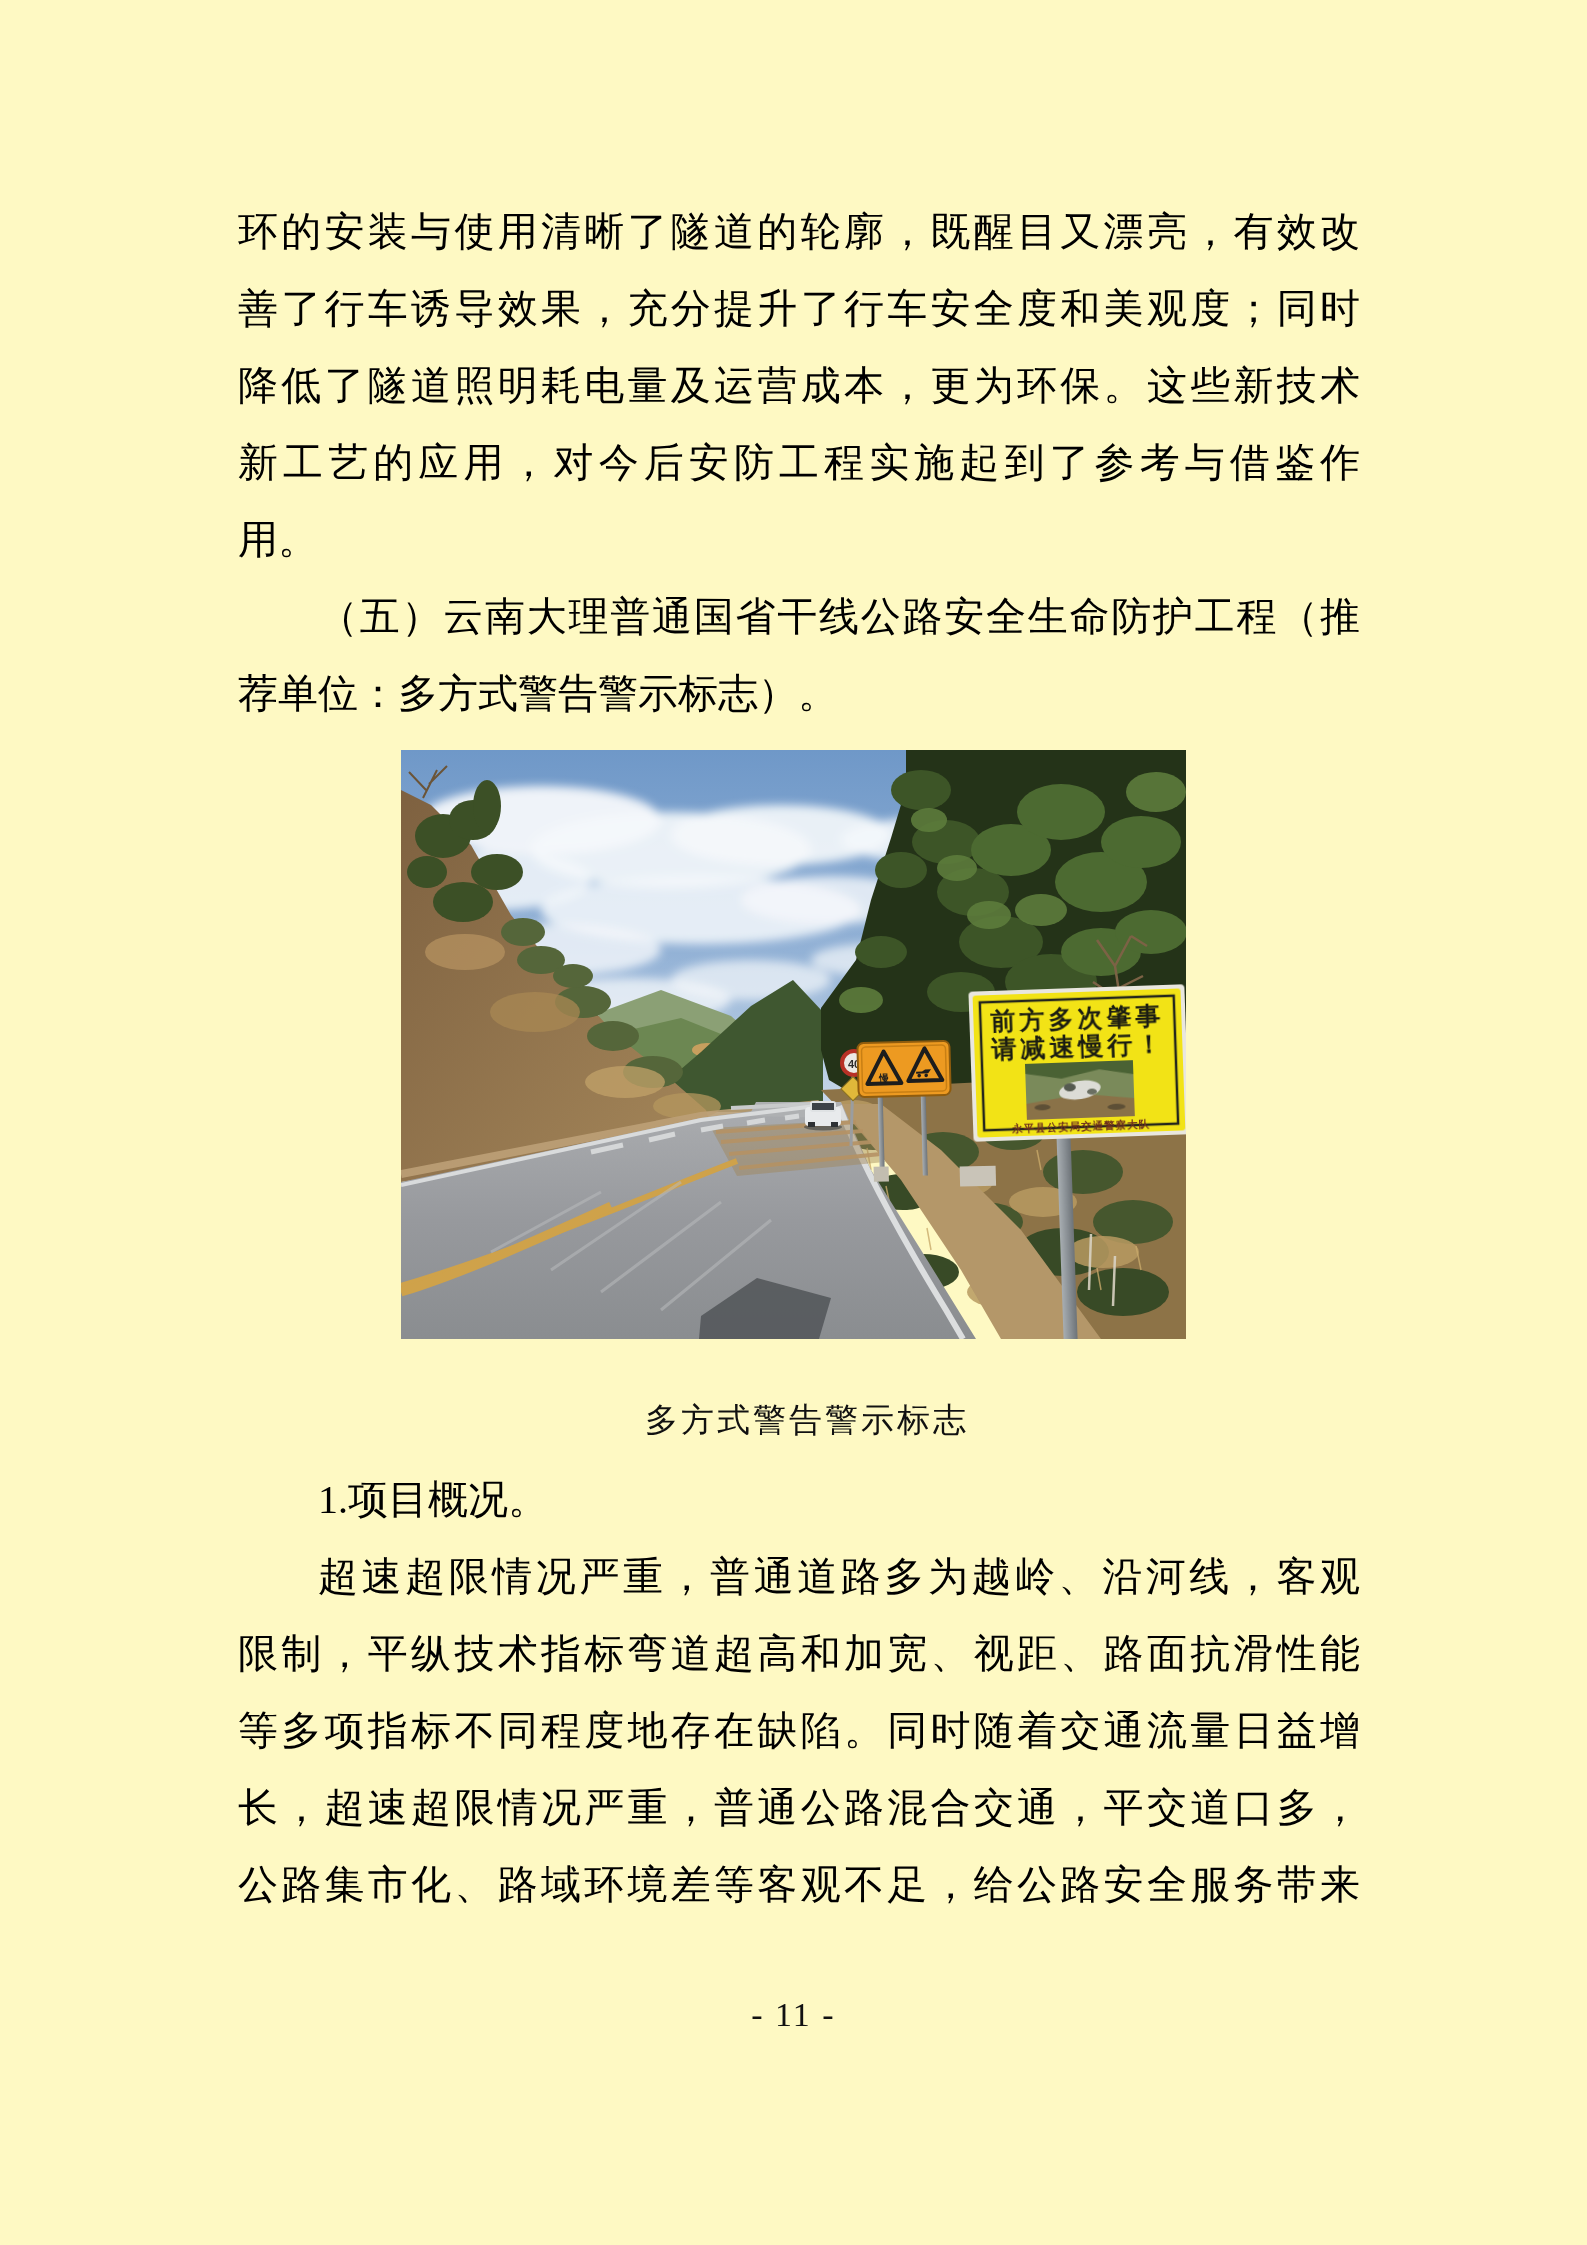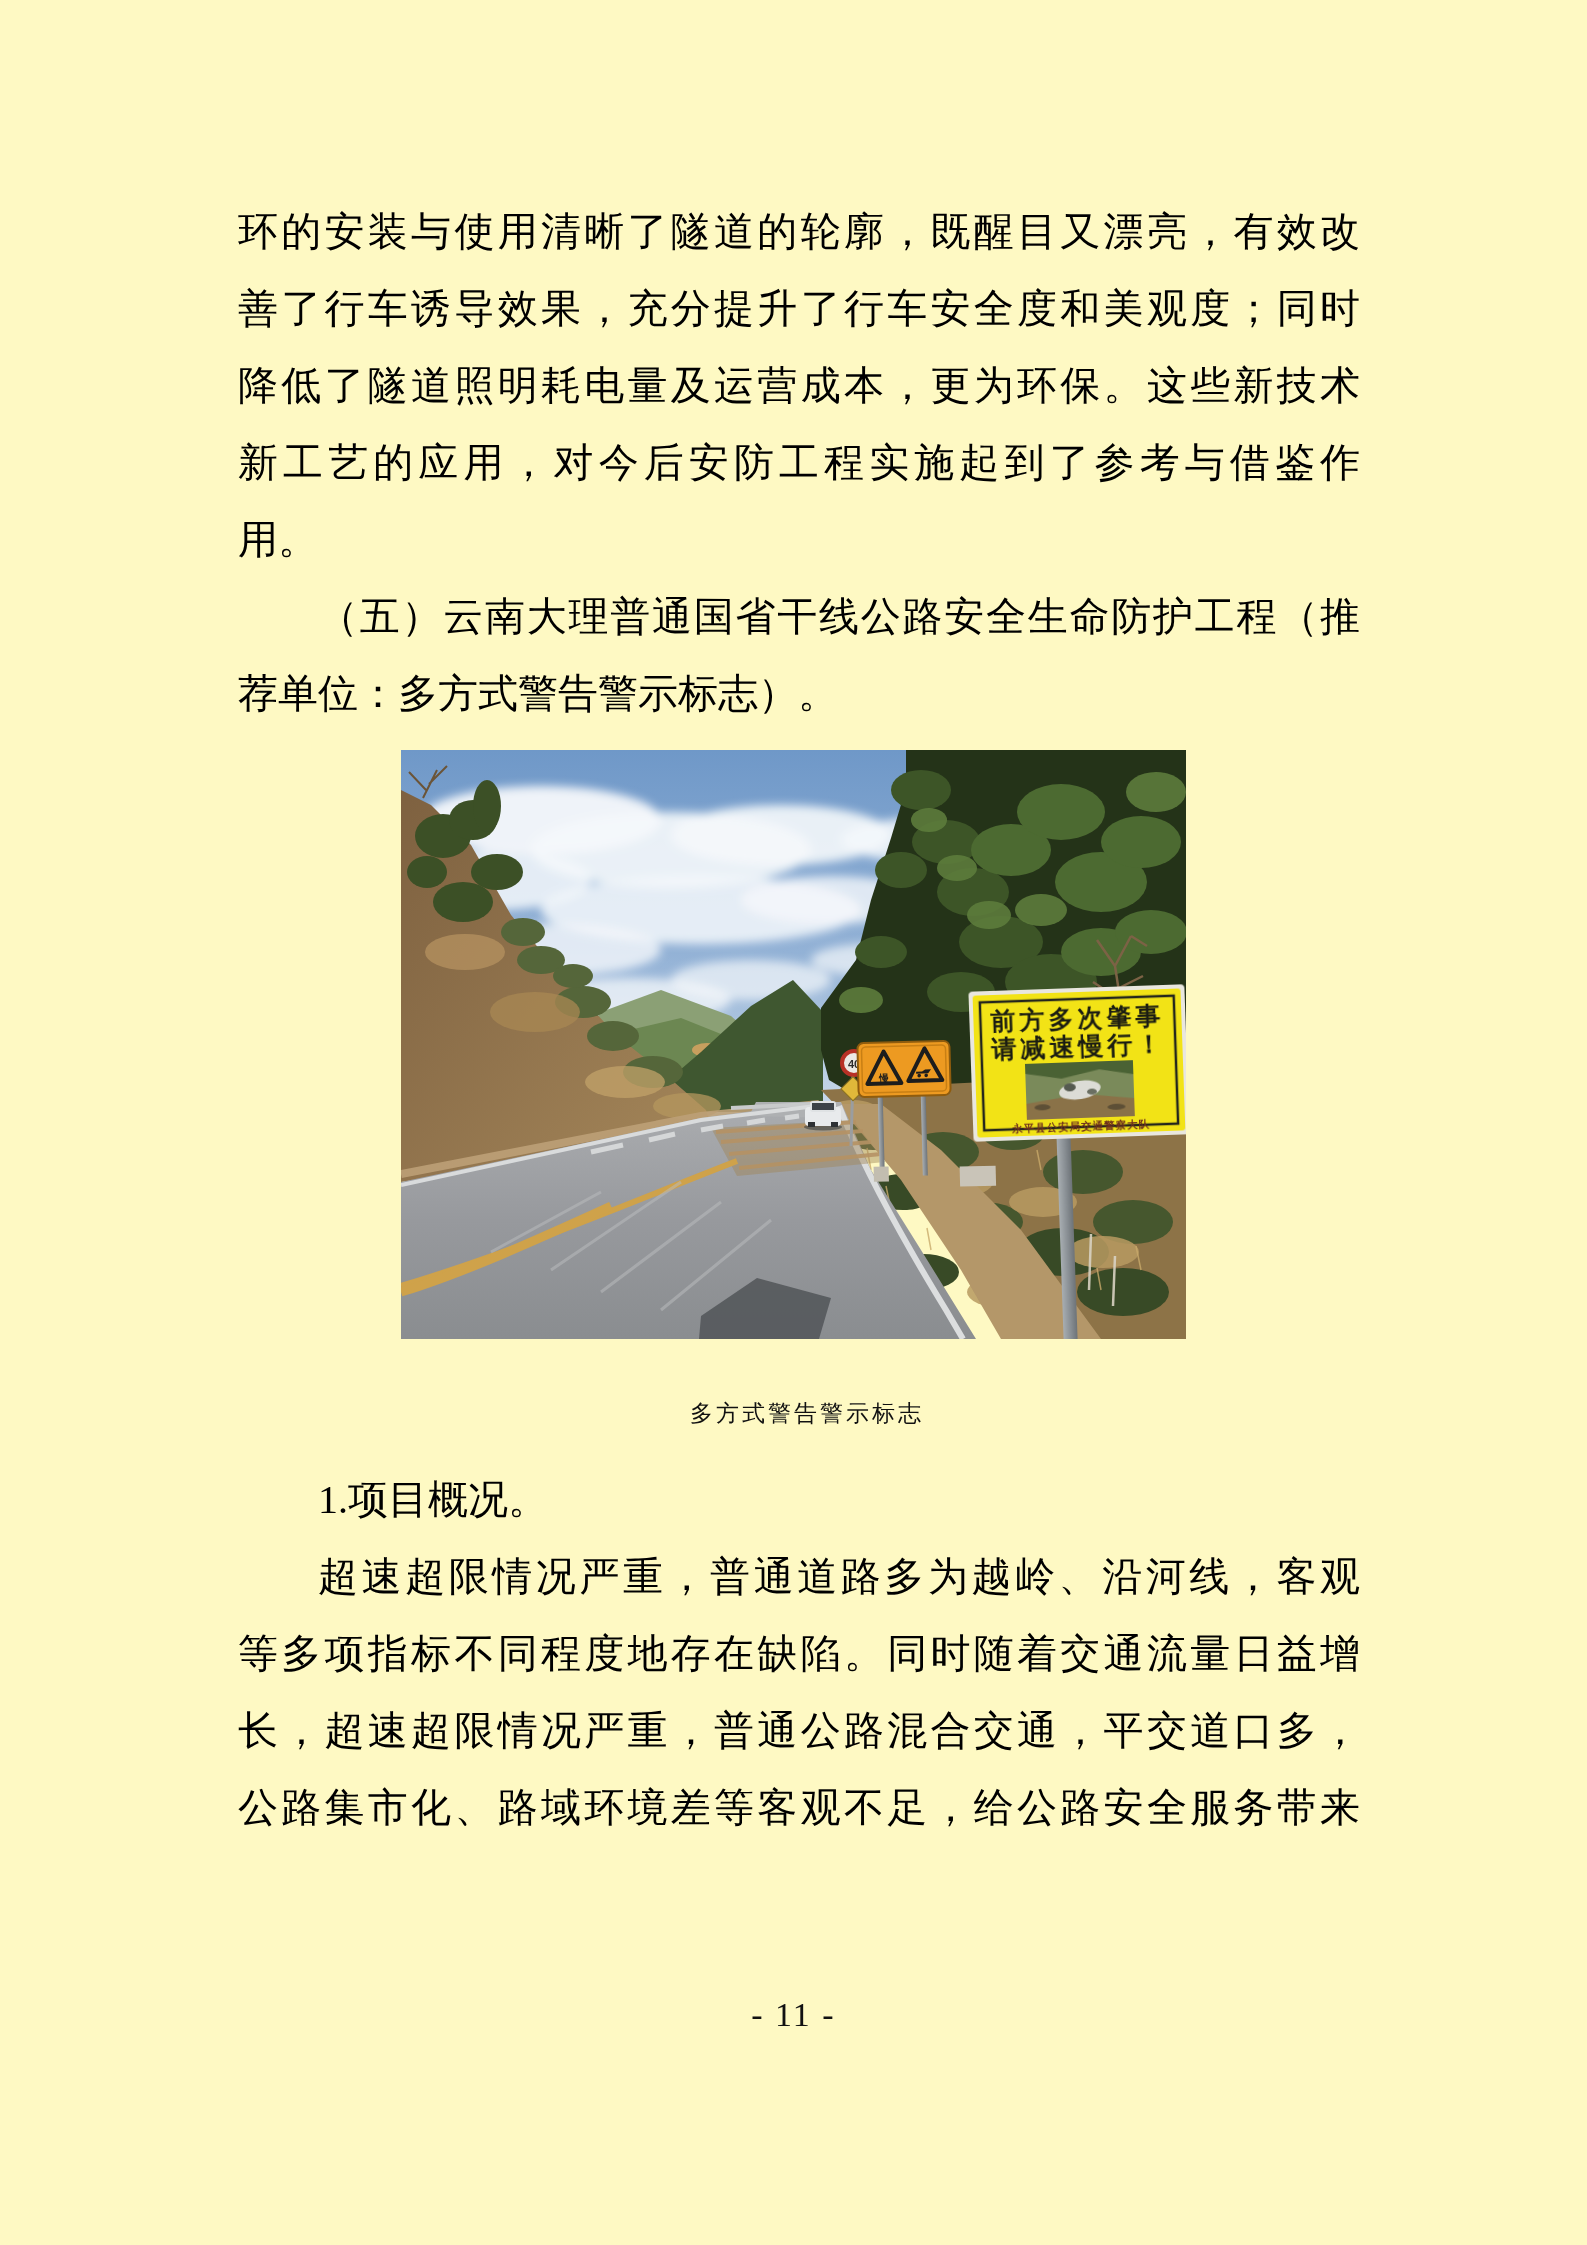--- a/index.html
+++ b/index.html
@@ -14,21 +14,21 @@
   .tb-bottom{top:1461px;}
   .line{
     height:77px;line-height:77px;font-size:40px;
     overflow:hidden;
   }
   .jl{text-align:justify;text-align-last:justify;}
   .indent{text-indent:80px;}
   .photo-wrap{position:absolute;left:401px;top:750px;width:785px;height:589px;}
   .caption{
     position:absolute;left:0;right:0;top:1398px;text-align:center;
-    font-size:23px;letter-spacing:3px;color:#111;margin-left:27px;
+    font-size:33px;letter-spacing:3px;color:#111;margin-left:27px;
   }
   .pagenum{
     position:absolute;left:0;right:0;top:1996px;text-align:center;
     font-size:34px;color:#111;letter-spacing:2px;
     font-family:"Liberation Serif","DejaVu Serif",serif;
   }
   svg{display:block;}
   .sign-text{font-family:"Liberation Sans","DejaVu Sans",sans-serif;font-weight:bold;}
 </style>
 </head>
@@ -284,20 +284,21 @@
         <text x="678" y="380" font-size="10.5" text-anchor="middle" letter-spacing="1" fill="#6d2f1d" class="sign-text">永平县公安局交通警察大队</text>
       </g>
     </svg>
   </div>
 
   <div class="caption">多方式警告警示标志</div>
 
   <div class="textblock tb-bottom">
     <div class="line indent">1.项目概况。</div>
     <div class="line jl indent">超速超限情况严重，普通道路多为越岭、沿河线，客观</div>
+    <div class="line jl">限制，平纵技术指标弯道超高和加宽、视距、路面抗滑性能</div>
     <div class="line jl">等多项指标不同程度地存在缺陷。同时随着交通流量日益增</div>
     <div class="line jl">长，超速超限情况严重，普通公路混合交通，平交道口多，</div>
     <div class="line jl">公路集市化、路域环境差等客观不足，给公路安全服务带来</div>
   </div>
 
   <div class="pagenum">- 11 -</div>
 
 </div>
 
 </body></html>

